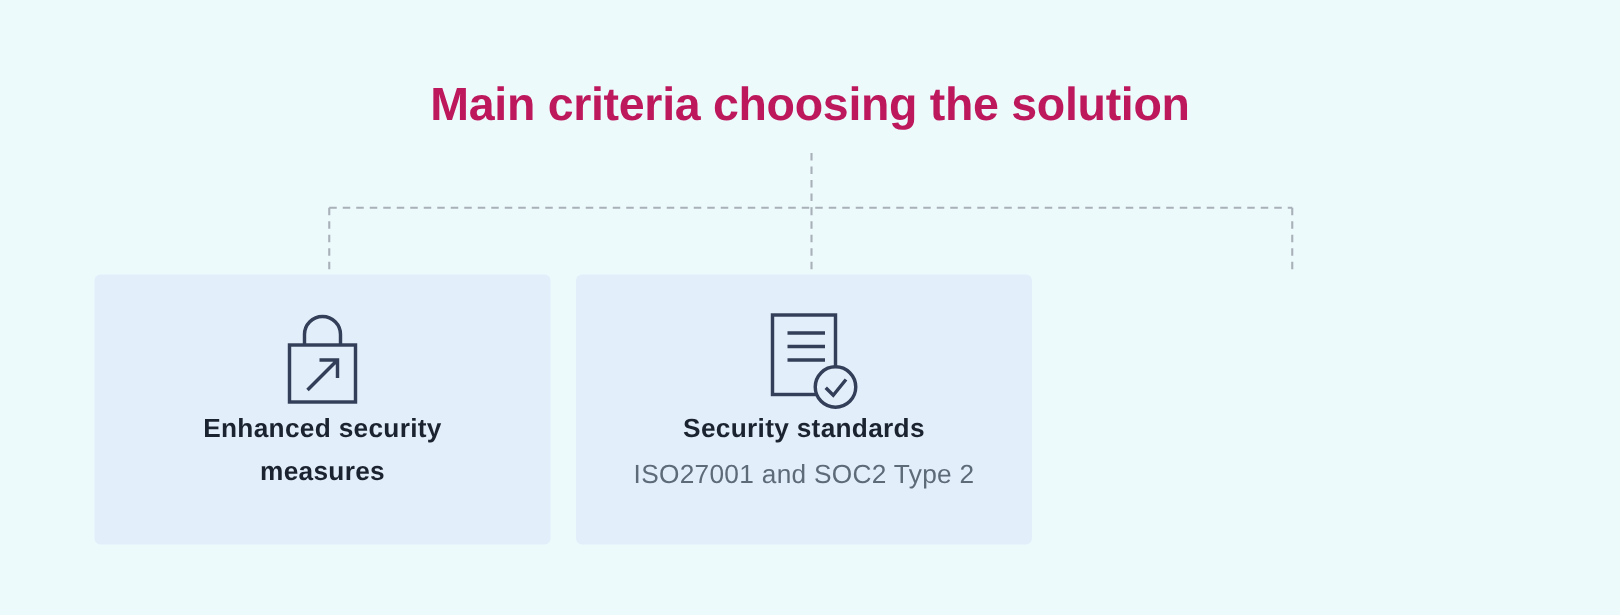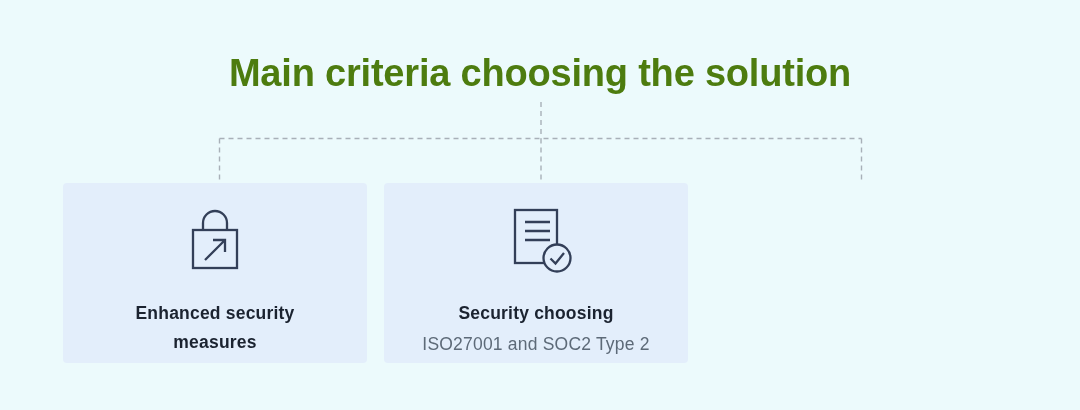--- a/index.html
+++ b/index.html
@@ -10,24 +10,24 @@
     overflow: hidden;
     background: #ecfafc;
     font-family: "Liberation Sans", sans-serif;
   }
   .page-title {
     position: absolute;
     top: 52px;
     left: 0;
     width: 100%;
     text-align: center;
-    font-size: 38px;
+    font-size: 31px;
     font-weight: 700;
     letter-spacing: -0.2px;
-    color: #4d7c0f;
+    color: #be185d;
   }
   .connector-svg {
     position: absolute;
     top: 0;
     left: 0;
     pointer-events: none;
   }
   .cards-row {
     position: absolute;
     top: 183px;
@@ -49,21 +49,21 @@
     height: 64px;
     margin-top: 24px;
     display: flex;
     align-items: center;
     justify-content: center;
   }
   .icon-wrap svg { display: block; }
   .icon-shift-right-6 { position: relative; left: 6px; }
   .icon-shift-right-7 { position: relative; left: 7px; top: 2px; }
   .card-label {
-    margin-top: 28px;
+    margin-top: 0;
     font-size: 17.5px;
     font-weight: 600;
     line-height: 29px;
     letter-spacing: 0.2px;
     color: #1b2330;
     text-align: center;
     max-width: 232px;
   }
   .card-sublabel {
     margin-top: 2px;
@@ -115,17 +115,17 @@
 
   <div class="card">
     <div class="icon-wrap">
       <svg class="icon-shift-right-7" width="64" height="66" viewBox="0 0 64 66">
         <rect class="icon-stroke" x="4" y="2" width="42" height="53"></rect>
         <path class="icon-stroke" d="M14 14 H39 M14 23 H39 M14 32 H39"></path>
         <circle class="icon-stroke icon-fill-bg" cx="46" cy="50" r="13.5"></circle>
         <path class="icon-stroke" d="M39.5 50.5 L44.5 55.5 L53 45"></path>
       </svg>
     </div>
-    <div class="card-label">Security choosing</div>
+    <div class="card-label">Security standards</div>
     <div class="card-sublabel">ISO27001 and SOC2 Type 2</div>
   </div>
 
 </div>
 
 </body></html>

